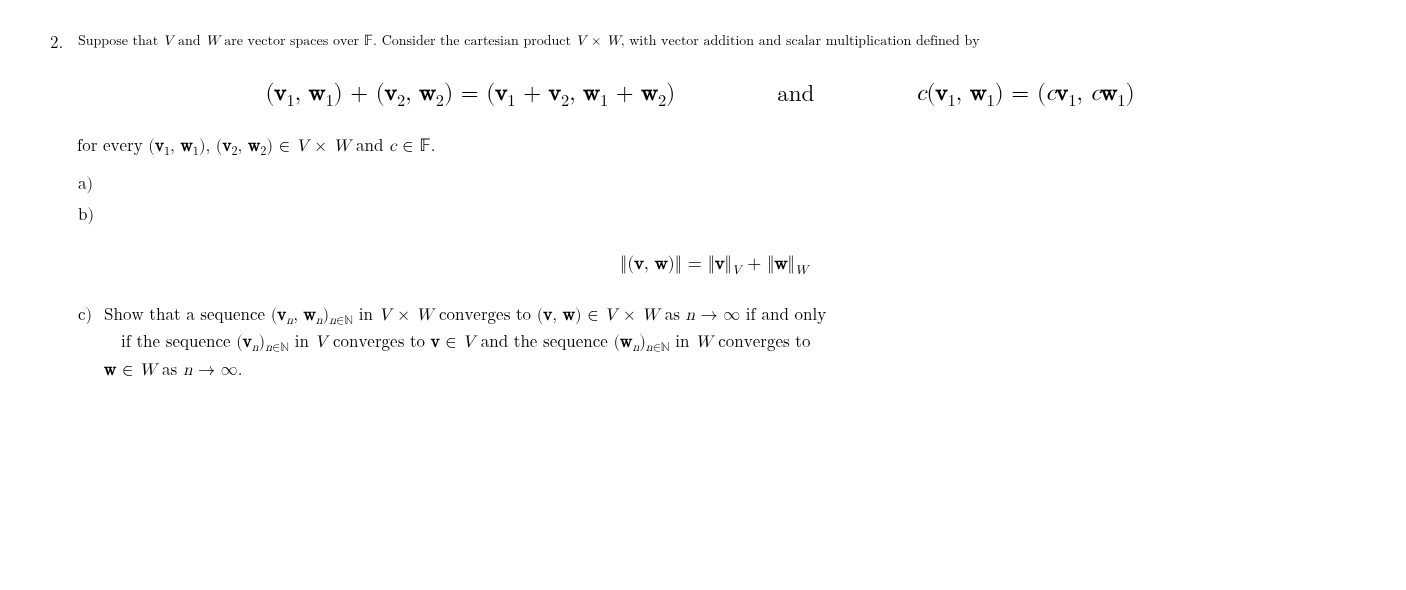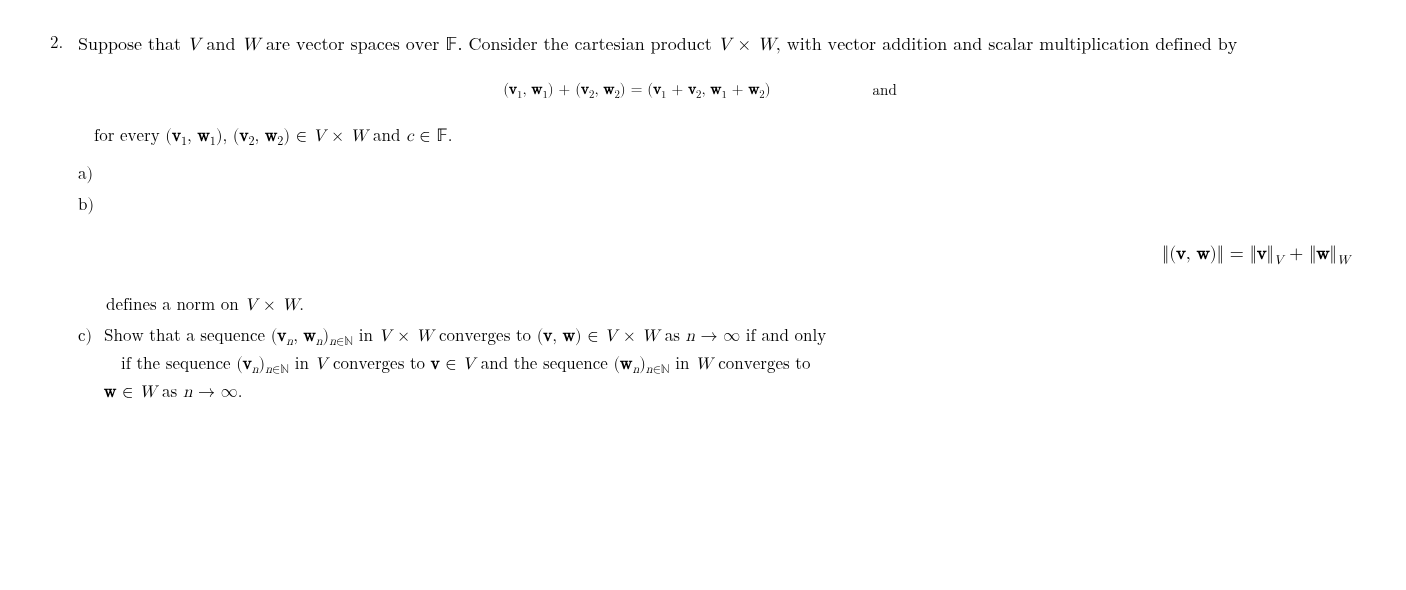--- a/index.html
+++ b/index.html
@@ -29,51 +29,51 @@
       margin-bottom: 8px;
     }
 
     .problem-number {
       font-size: 17px;
       min-width: 28px;
       flex-shrink: 0;
     }
 
     .problem-text {
-      font-size: 18px;
+      font-size: 14px;
       line-height: 1.6;
     }
 
     .math-display {
       display: flex;
       justify-content: center;
       align-items: center;
       margin: 20px 0 20px 0;
       gap: 102px;
-      font-size: 15px;
+      font-size: 23px;
     }
 
     .sub-parts {
       margin-left: 28px;
     }
 
     .sub-part {
       margin-bottom: 6px;
       display: flex;
       gap: 6px;
     }
 
     .sub-label {
       min-width: 20px;
       flex-shrink: 0;
     }
 
     .math-display-centered {
       display: flex;
-      justify-content: flex-end;
+      justify-content: center;
       margin: 22px 0 22px 0;
       font-size: 18px;
     }
 
     .continuation-text {
       margin-left: 28px;
       margin-bottom: 6px;
     }
 
     
@@ -93,45 +93,45 @@
       Suppose that <i>V</i> and <i>W</i> are vector spaces over <span style="font-family: serif;">𝔽</span>. Consider the cartesian product <i>V</i> × <i>W</i>, with vector
       addition and scalar multiplication defined by
     </span>
   </div>
 
   <div class="math-display">
     <span>
       (<b>v</b><sub>1</sub>, <b>w</b><sub>1</sub>) + (<b>v</b><sub>2</sub>, <b>w</b><sub>2</sub>) = (<b>v</b><sub>1</sub> + <b>v</b><sub>2</sub>, <b>w</b><sub>1</sub> + <b>w</b><sub>2</sub>)
     </span>
     <span>and</span>
+    <span>
+      <i>c</i>(<b>v</b><sub>1</sub>, <b>w</b><sub>1</sub>) = (<i>c</i><b>v</b><sub>1</sub>, <i>c</i><b>w</b><sub>1</sub>)
+    </span>
   </div>
 
-  <div style="margin-left: 44px; margin-bottom: 10px;">
+  <div style="margin-left: 27px; margin-bottom: 10px;">
     for every (<b>v</b><sub>1</sub>, <b>w</b><sub>1</sub>), (<b>v</b><sub>2</sub>, <b>w</b><sub>2</sub>) ∈ <i>V</i> × <i>W</i> and <i>c</i> ∈ <span style="font-family: serif;">𝔽</span>.
   </div>
 
   <div class="sub-parts">
 
     <div class="sub-part">
       <span class="sub-label">a)</span>
     </div>
 
     <div class="sub-part">
       <span class="sub-label">b)</span>
     </div>
 
     <div class="math-display-centered">
       <span>
         ‖(<b>v</b>, <b>w</b>)‖ = ‖<b>v</b>‖<sub><i>V</i></sub> + ‖<b>w</b>‖<sub><i>W</i></sub>
       </span>
     </div>
 
-    <div class="continuation-text">
-      defines a norm on <i>V</i> × <i>W</i>.
-    </div>
 
     <div class="sub-part" style="margin-top: 4px;">
       <span class="sub-label">c)</span>
       <span>
         Show that a sequence (<b>v</b><sub><i>n</i></sub>, <b>w</b><sub><i>n</i></sub>)<sub><i>n</i>∈ℕ</sub> in <i>V</i> × <i>W</i> converges to (<b>v</b>, <b>w</b>) ∈ <i>V</i> × <i>W</i> as <i>n</i> → ∞ if and only<br>
         &nbsp;&nbsp;&nbsp;if the sequence (<b>v</b><sub><i>n</i></sub>)<sub><i>n</i>∈ℕ</sub> in <i>V</i> converges to <b>v</b> ∈ <i>V</i> and the sequence (<b>w</b><sub><i>n</i></sub>)<sub><i>n</i>∈ℕ</sub> in <i>W</i> converges to<br>
         <b>w</b> ∈ <i>W</i> as <i>n</i> → ∞.
       </span>
     </div>
 

